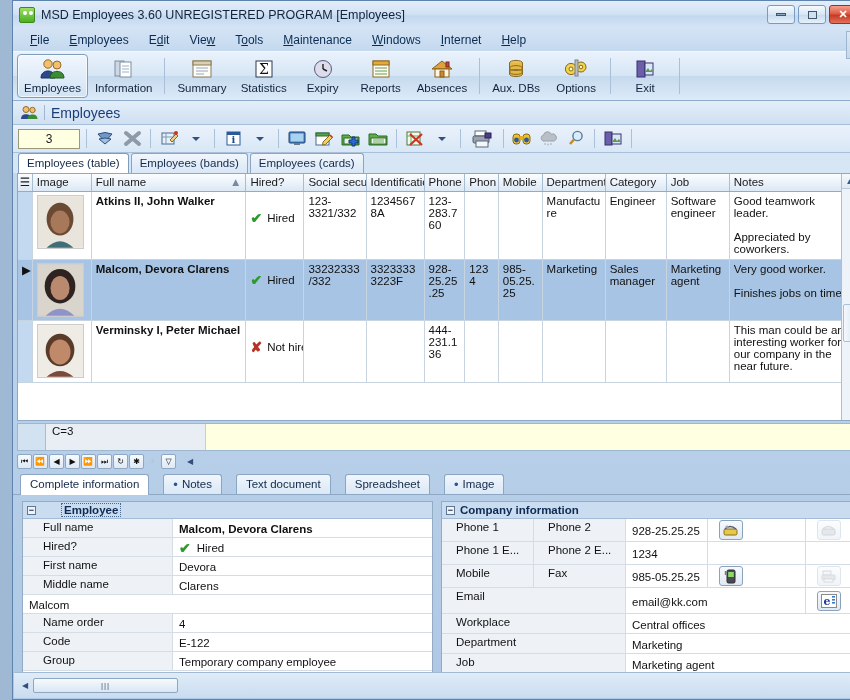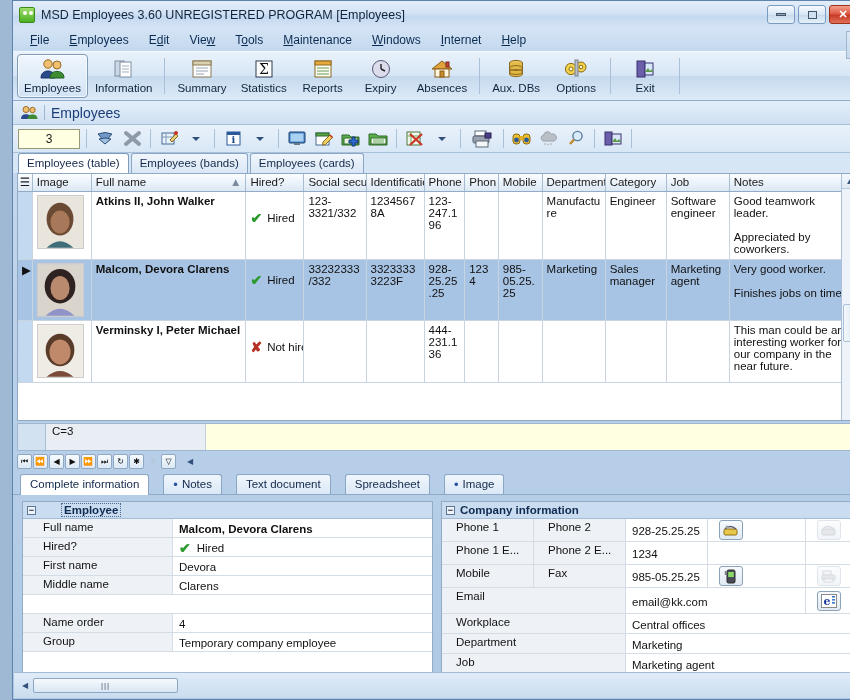--- a/index.html
+++ b/index.html
@@ -320,42 +320,42 @@
         <svg width="22" height="20" viewBox="0 0 22 20">
           <rect x="3" y="2" width="16" height="16" fill="#ffffff" stroke="#2a3b52"></rect>
           <text x="11" y="15" font-size="14" font-family="DejaVu Serif, serif" text-anchor="middle" fill="#111">Σ</text>
         </svg>
       </div>
       <div class="lb">Statistics</div>
     </div>
 
     <div class="tbtn">
       <div class="ic">
+        <svg width="22" height="22" viewBox="0 0 22 22">
+          <circle cx="11" cy="11" r="8.5" fill="#dcdcec" stroke="#5a5a78"></circle>
+          <line x1="11" y1="11" x2="11" y2="6" stroke="#222" stroke-width="1.4"></line>
+          <line x1="11" y1="11" x2="15" y2="13" stroke="#222" stroke-width="1.4"></line>
+        </svg>
+      </div>
+      <div class="lb">Expiry</div>
+    </div>
+
+    <div class="tbtn">
+      <div class="ic">
         <svg width="22" height="20" viewBox="0 0 22 20">
           <rect x="3" y="2" width="16" height="16" fill="#fdfdf4" stroke="#8a6a22"></rect>
           <rect x="3" y="2" width="16" height="4" fill="#e8a93a" stroke="#8a6a22"></rect>
           <g stroke="#6b9a54">
               <line x1="5" y1="9" x2="17" y2="9"></line>
               <line x1="5" y1="12" x2="17" y2="12"></line>
               <line x1="5" y1="15" x2="17" y2="15"></line>
             </g>
         </svg>
       </div>
       <div class="lb">Reports</div>
-    </div>
-
-    <div class="tbtn">
-      <div class="ic">
-        <svg width="22" height="22" viewBox="0 0 22 22">
-          <circle cx="11" cy="11" r="8.5" fill="#dcdcec" stroke="#5a5a78"></circle>
-          <line x1="11" y1="11" x2="11" y2="6" stroke="#222" stroke-width="1.4"></line>
-          <line x1="11" y1="11" x2="15" y2="13" stroke="#222" stroke-width="1.4"></line>
-        </svg>
-      </div>
-      <div class="lb">Expiry</div>
     </div>
 
     <div class="tbtn">
       <div class="ic">
         <svg width="24" height="22" viewBox="0 0 24 22">
           <path d="M2 11 L12 3 L22 11 Z" fill="#e0a23c" stroke="#8a5f16"></path>
           <rect x="5" y="11" width="14" height="8" fill="#fff5e0" stroke="#8a5f16"></rect>
           <rect x="10" y="13" width="4" height="6" fill="#c98b2c" stroke="#8a5f16"></rect>
           <rect x="16" y="4" width="3" height="5" fill="#cc4433" stroke="#7a2b20"></rect>
         </svg>
@@ -613,21 +613,21 @@
           </td>
           <td><span class="nm">Atkins II, John Walker</span></td>
           <td class="hiredcell">
             <span class="hired">
                 <span class="chk">✔</span>
                 <span>Hired</span>
               </span>
           </td>
           <td>123-3321/332</td>
           <td>12345678A</td>
-          <td>123-247.196</td>
+          <td>123-283.760</td>
           <td></td>
           <td></td>
           <td>Manufacture</td>
           <td>Engineer</td>
           <td>Software engineer</td>
           <td style="white-space:pre-line">Good teamwork leader.
 
 Appreciated by coworkers.</td>
         </tr>
 
@@ -757,24 +757,29 @@
       </div>
       <div class="frow">
         <div class="fkey">First name</div>
         <div class="fval">Devora</div>
       </div>
       <div class="frow">
         <div class="fkey">Middle name</div>
         <div class="fval">Clarens</div>
       </div>
       <div class="frow">
+        <div class="fval">Malcom</div>
       </div>
       <div class="frow">
         <div class="fkey">Name order</div>
         <div class="fval">4</div>
+      </div>
+      <div class="frow">
+        <div class="fkey">Code</div>
+        <div class="fval">E-122</div>
       </div>
       <div class="frow">
         <div class="fkey">Group</div>
         <div class="fval">Temporary company employee</div>
       </div>
     </div>
 
     <div class="pane">
       <div class="paneHdr">
         <span class="exp">−</span>

